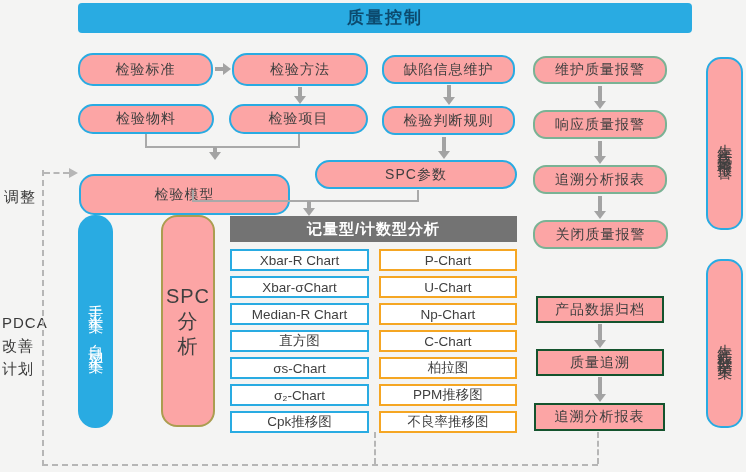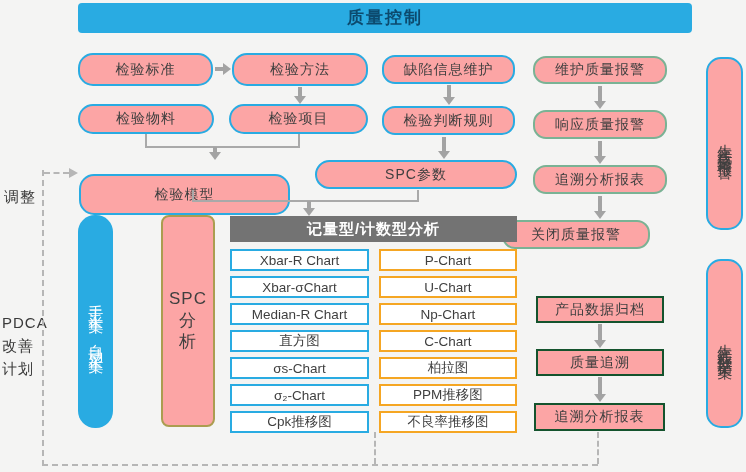--- a/index.html
+++ b/index.html
@@ -25,39 +25,39 @@
   .b-maintain{left:533px;top:56px;width:134px;height:28px;}
   
   .b-material{left:78px;top:104px;width:136px;height:30px;}
   .b-item{left:229px;top:104px;width:139px;height:30px;}
   .b-rule{left:382px;top:106px;width:133px;height:29px;}
   .b-respond{left:533px;top:110px;width:134px;height:29px;}
   
   .b-model{left:79px;top:160px;width:211px;height:41px;margin-top:14px;}
   .b-spcparam{left:315px;top:160px;width:202px;height:29px;}
   .b-handle{left:533px;top:165px;width:134px;height:29px;}
-  .b-close{left:502px;top:220px;width:148px;height:29px;}
+  .b-close{left:533px;top:220px;width:135px;height:29px;}
 
   
   .hdr-analysis{left:230px;top:216px;width:287px;height:26px;background:#737373;color:#fff;
                 font-weight:700;font-size:15px;letter-spacing:1px;position:absolute;display:flex;
                 align-items:center;justify-content:center;}
   .cbx{position:absolute;background:#fff;display:flex;align-items:center;justify-content:center;
        font-size:13.5px;box-sizing:border-box;height:22px;}
   .cb-l{left:230px;width:139px;border:2px solid #29abe2;}
   .cb-r{left:379px;width:138px;border:2px solid #f5a623;}
   .crow0{top:249px}.crow1{top:276px}.crow2{top:303px}.crow3{top:330px}
   .crow4{top:357px}.crow5{top:384px}.crow6{top:411px}
 
   
   .vertcjk{writing-mode:vertical-rl;letter-spacing:3px;}
   .b-collect{left:78px;top:215px;width:35px;height:213px;background:#29abe2;color:#fff;border:none;
              border-radius:17px;font-size:15px;letter-spacing:5px;}
-  .b-spcana{left:161px;top:215px;width:54px;height:212px;border:2px solid #ab9d50;border-radius:8px;
-            flex-direction:column;font-size:17px;gap:3px;}
+  .b-spcana{left:161px;top:215px;width:54px;height:212px;border:2px solid #ab9d50;border-radius:16px;
+            flex-direction:column;font-size:20px;gap:3px;}
   .b-linealarm{left:706px;top:57px;width:37px;height:173px;font-size:15px;}
   .b-linedata{left:706px;top:259px;width:37px;height:169px;font-size:15px;}
 
   
   .sqgreen{border:2px solid #14532d;}
   .b-archive{left:536px;top:296px;width:128px;height:27px;}
   .b-trace{left:536px;top:349px;width:128px;height:27px;}
   .b-report{left:534px;top:403px;width:131px;height:28px;}
 
   

